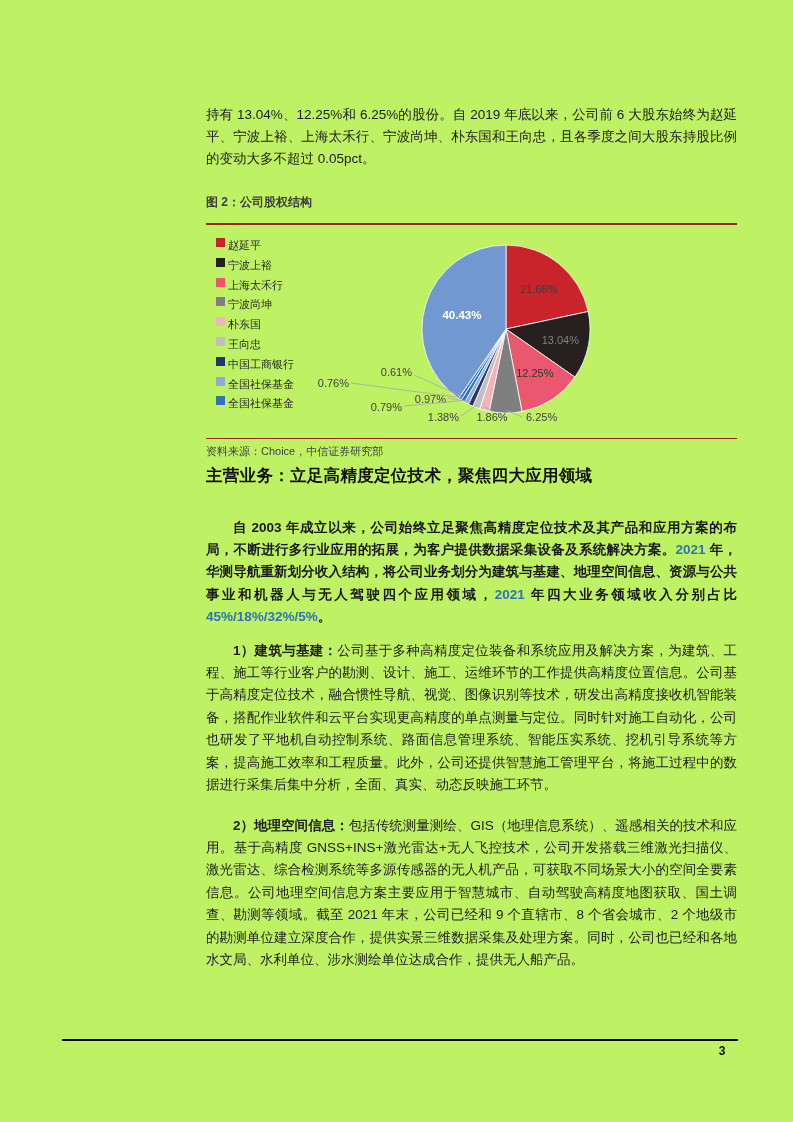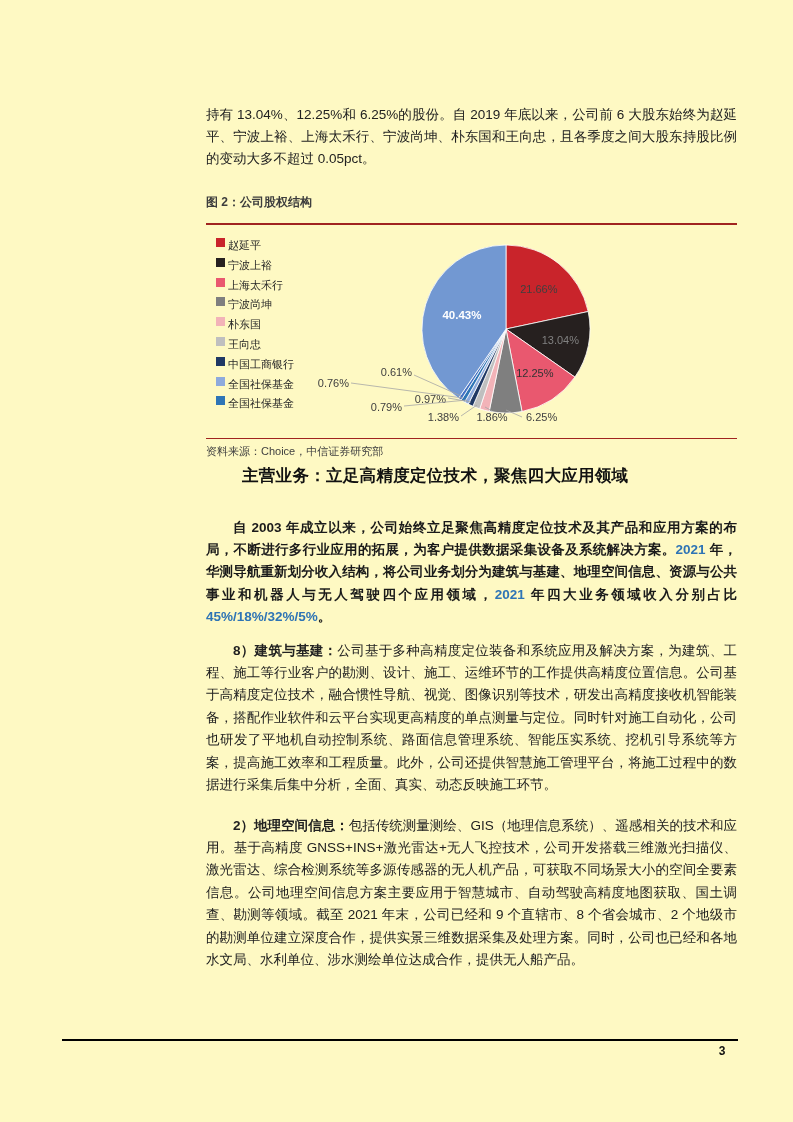--- a/index.html
+++ b/index.html
@@ -1,35 +1,35 @@
 <!DOCTYPE html>
 <html><head>
 <meta charset="utf-8">
 <style>
   html,body{margin:0;padding:0;background:#ffffff;}
-  .page{position:relative;width:793px;height:1122px;background:#fef9c3;overflow:hidden;
+  .page{position:relative;width:793px;height:1122px;background:#bef264;overflow:hidden;
         font-family:"Liberation Sans","DejaVu Sans",sans-serif;color:#212121;}
   .txt{position:absolute;left:206px;width:531px;font-size:13.5px;line-height:22.4px;
        text-align:justify;color:#212121;}
   .indent{text-indent:2em;}
   .lead-b{font-weight:bold;}
   .run-black{font-weight:bold;color:#1a1a1a;}
   .run-blue{font-weight:bold;color:#2e74b5;}
   .figure{position:absolute;left:206px;top:195px;width:531px;}
   .fig-title{font-size:12px;line-height:14px;font-weight:bold;color:#3d3d3d;
              padding-bottom:14px;border-bottom:2px solid #a02420;}
   .chart-area{position:relative;height:213px;}
   .chart-svg{position:absolute;left:0;top:0;}
   .legend{position:absolute;left:10px;top:13px;display:flex;flex-direction:column;gap:7.8px;}
   .lg-item{display:flex;align-items:flex-start;gap:3px;height:12px;}
   .lg-sw{width:9px;height:9px;display:inline-block;flex:none;}
   .lg-tx{font-size:11px;color:#262626;white-space:nowrap;}
   .fig-source{border-top:1px solid #a02420;padding-top:5px;font-size:11px;color:#404040;}
   .heading{position:absolute;left:206px;width:531px;top:463px;font-size:16.5px;line-height:24px;
-           font-weight:bold;color:#111111;letter-spacing:0.3px;margin-left:36px;}
+           font-weight:bold;color:#111111;letter-spacing:0.3px;}
   .pielbl{font-size:11px;font-family:"Liberation Sans","DejaVu Sans",sans-serif;}
   .pielbl-big{font-size:11.5px;font-weight:bold;font-family:"Liberation Sans","DejaVu Sans",sans-serif;}
   .pieout{font-size:11px;fill:#404040;font-family:"Liberation Sans","DejaVu Sans",sans-serif;}
   .footer-rule{position:absolute;left:62px;top:1039px;width:676px;height:2px;background:#000000;}
   .page-num{position:absolute;top:1044px;left:702px;width:40px;text-align:center;
             font-size:12px;font-weight:bold;color:#111111;}
 </style>
 </head>
 <body>
 
@@ -110,21 +110,21 @@
           </div>
         </div>
     </div>
     <div class="fig-source">资料来源：Choice，中信证券研究部</div>
   </div>
 
   <div class="heading">主营业务：立足高精度定位技术，聚焦四大应用领域</div>
 
   <p class="txt indent" style="top:503px"><span class="run-black">自 2003 年成立以来，公司始终立足聚焦高精度定位技术及其产品和应用方案的布局，不断进行多行业应用的拓展，为客户提供数据采集设备及系统解决方案。</span><span class="run-blue">2021</span><span class="run-black"> 年，华测导航重新划分收入结构，将公司业务划分为建筑与基建、地理空间信息、资源与公共事业和机器人与无人驾驶四个应用领域，</span><span class="run-blue">2021</span><span class="run-black"> 年四大业务领域收入分别占比 </span><span class="run-blue">45%/18%/32%/5%</span><span class="run-black">。</span></p>
 
-  <p class="txt indent" style="top:626px"><b class="lead-b">8）建筑与基建：</b><span>公司基于多种高精度定位装备和系统应用及解决方案，为建筑、工程、施工等行业客户的勘测、设计、施工、运维环节的工作提供高精度位置信息。公司基于高精度定位技术，融合惯性导航、视觉、图像识别等技术，研发出高精度接收机智能装备，搭配作业软件和云平台实现更高精度的单点测量与定位。同时针对施工自动化，公司也研发了平地机自动控制系统、路面信息管理系统、智能压实系统、挖机引导系统等方案，提高施工效率和工程质量。此外，公司还提供智慧施工管理平台，将施工过程中的数据进行采集后集中分析，全面、真实、动态反映施工环节。</span></p>
+  <p class="txt indent" style="top:626px"><b class="lead-b">1）建筑与基建：</b><span>公司基于多种高精度定位装备和系统应用及解决方案，为建筑、工程、施工等行业客户的勘测、设计、施工、运维环节的工作提供高精度位置信息。公司基于高精度定位技术，融合惯性导航、视觉、图像识别等技术，研发出高精度接收机智能装备，搭配作业软件和云平台实现更高精度的单点测量与定位。同时针对施工自动化，公司也研发了平地机自动控制系统、路面信息管理系统、智能压实系统、挖机引导系统等方案，提高施工效率和工程质量。此外，公司还提供智慧施工管理平台，将施工过程中的数据进行采集后集中分析，全面、真实、动态反映施工环节。</span></p>
 
   <p class="txt indent" style="top:801px"><b class="lead-b">2）地理空间信息：</b><span>包括传统测量测绘、GIS（地理信息系统）、遥感相关的技术和应用。基于高精度 GNSS+INS+激光雷达+无人飞控技术，公司开发搭载三维激光扫描仪、激光雷达、综合检测系统等多源传感器的无人机产品，可获取不同场景大小的空间全要素信息。公司地理空间信息方案主要应用于智慧城市、自动驾驶高精度地图获取、国土调查、勘测等领域。截至 2021 年末，公司已经和 9 个直辖市、8 个省会城市、2 个地级市的勘测单位建立深度合作，提供实景三维数据采集及处理方案。同时，公司也已经和各地水文局、水利单位、涉水测绘单位达成合作，提供无人船产品。</span></p>
 
 
   <div class="footer-rule"></div>
   <div class="page-num">3</div>
 
 </div>
 
 </body></html>

